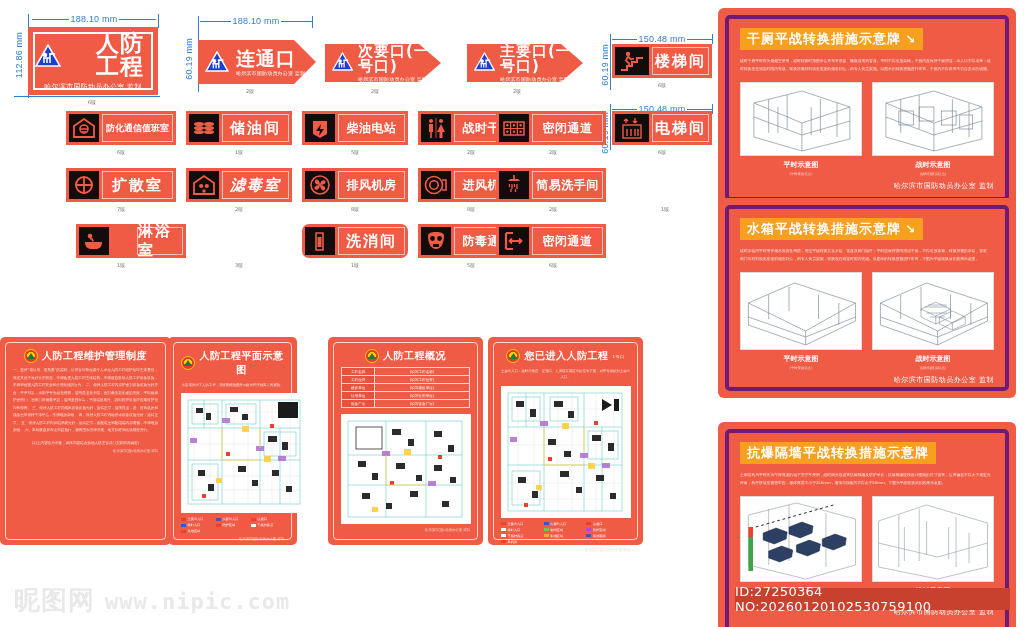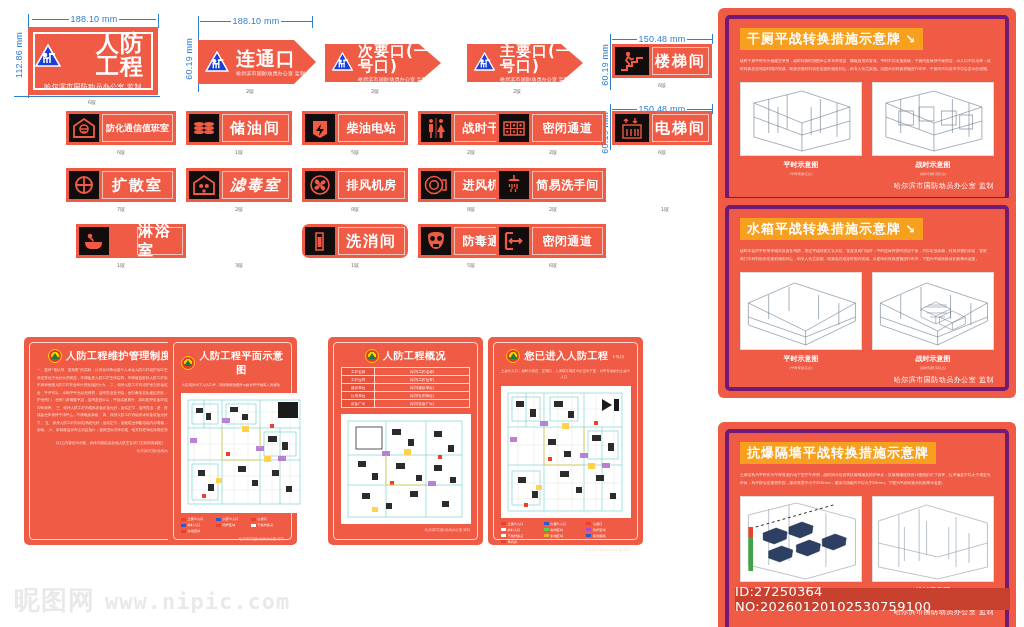--- a/index.html
+++ b/index.html
@@ -421,21 +421,21 @@
     <span class="icon">
       <svg width="26" height="24" viewBox="0 0 26 24">
         <path d="M5 4 h7 M5 4 v16 M5 20 h7" stroke="#ef5b45" stroke-width="2.2" fill="none"></path>
         <path d="M9 12 h11 M11 9.5 L8.5 12 L11 14.5 M18 9.5 L20.5 12 L18 14.5" stroke="#ef5b45" stroke-width="1.8" fill="none"></path>
       </svg>
     </span>
     <span class="txt small">密闭通道</span>
   </div>
   <div class="sub" style="left:533px;top:262px;width:40px;">6版</div>
 
-  <div class="board" style="left:24px;top:337px;width:171px;height:208px;">
+  <div class="board" style="left:0;top:337px;width:171px;height:208px;">
     <div class="frame">
       <h3>
         <span class="emblem"></span>
         <span>人防工程维护管理制度</span>
       </h3>
       <div class="para">一、坚持“谁使用、谁负责”的原则，使用管理单位或个人承担人防工程维护管理主体责任，保证其处于良好使用状态，不得改变人防工程主体结构，不得擅自拆除人防工程设备设施，不得和危害人防工程安全和使用效能的行为。 二、保持人防工程内部护密封设备设施完好齐全，平整可靠，涂刷平整光滑无锈斑，启闭灵活无卡阻，密封条无老化破损失效，平时确保护密闭门、密闭门两侧要整起，启闭坚固牢靠，平战转换构件、战时防护设备应定期维护管理和保养。 三、保持人防工程内通风设备设施完好，运转正常，启闭灵活，进、排风机房和战备室应保持干净整洁，不得堆放杂物。 四、保持人防工程内给排水设备设施完好，运转正常。 五、保持人防工程内供电系统完好，运转正常，备配电室和配电箱内部通畅，不得堆放杂物。 六、本制度自发布之日起施行，遇有国家法律法规、地方标准和政策规定另行。</div>
       <div class="footnote">(以上内容仅为示意，具体内容结合当地人防主管部门实际情况确定)</div>
       <div class="monitor">哈尔滨市国防动员办公室 监制</div>
     </div>
   </div>

